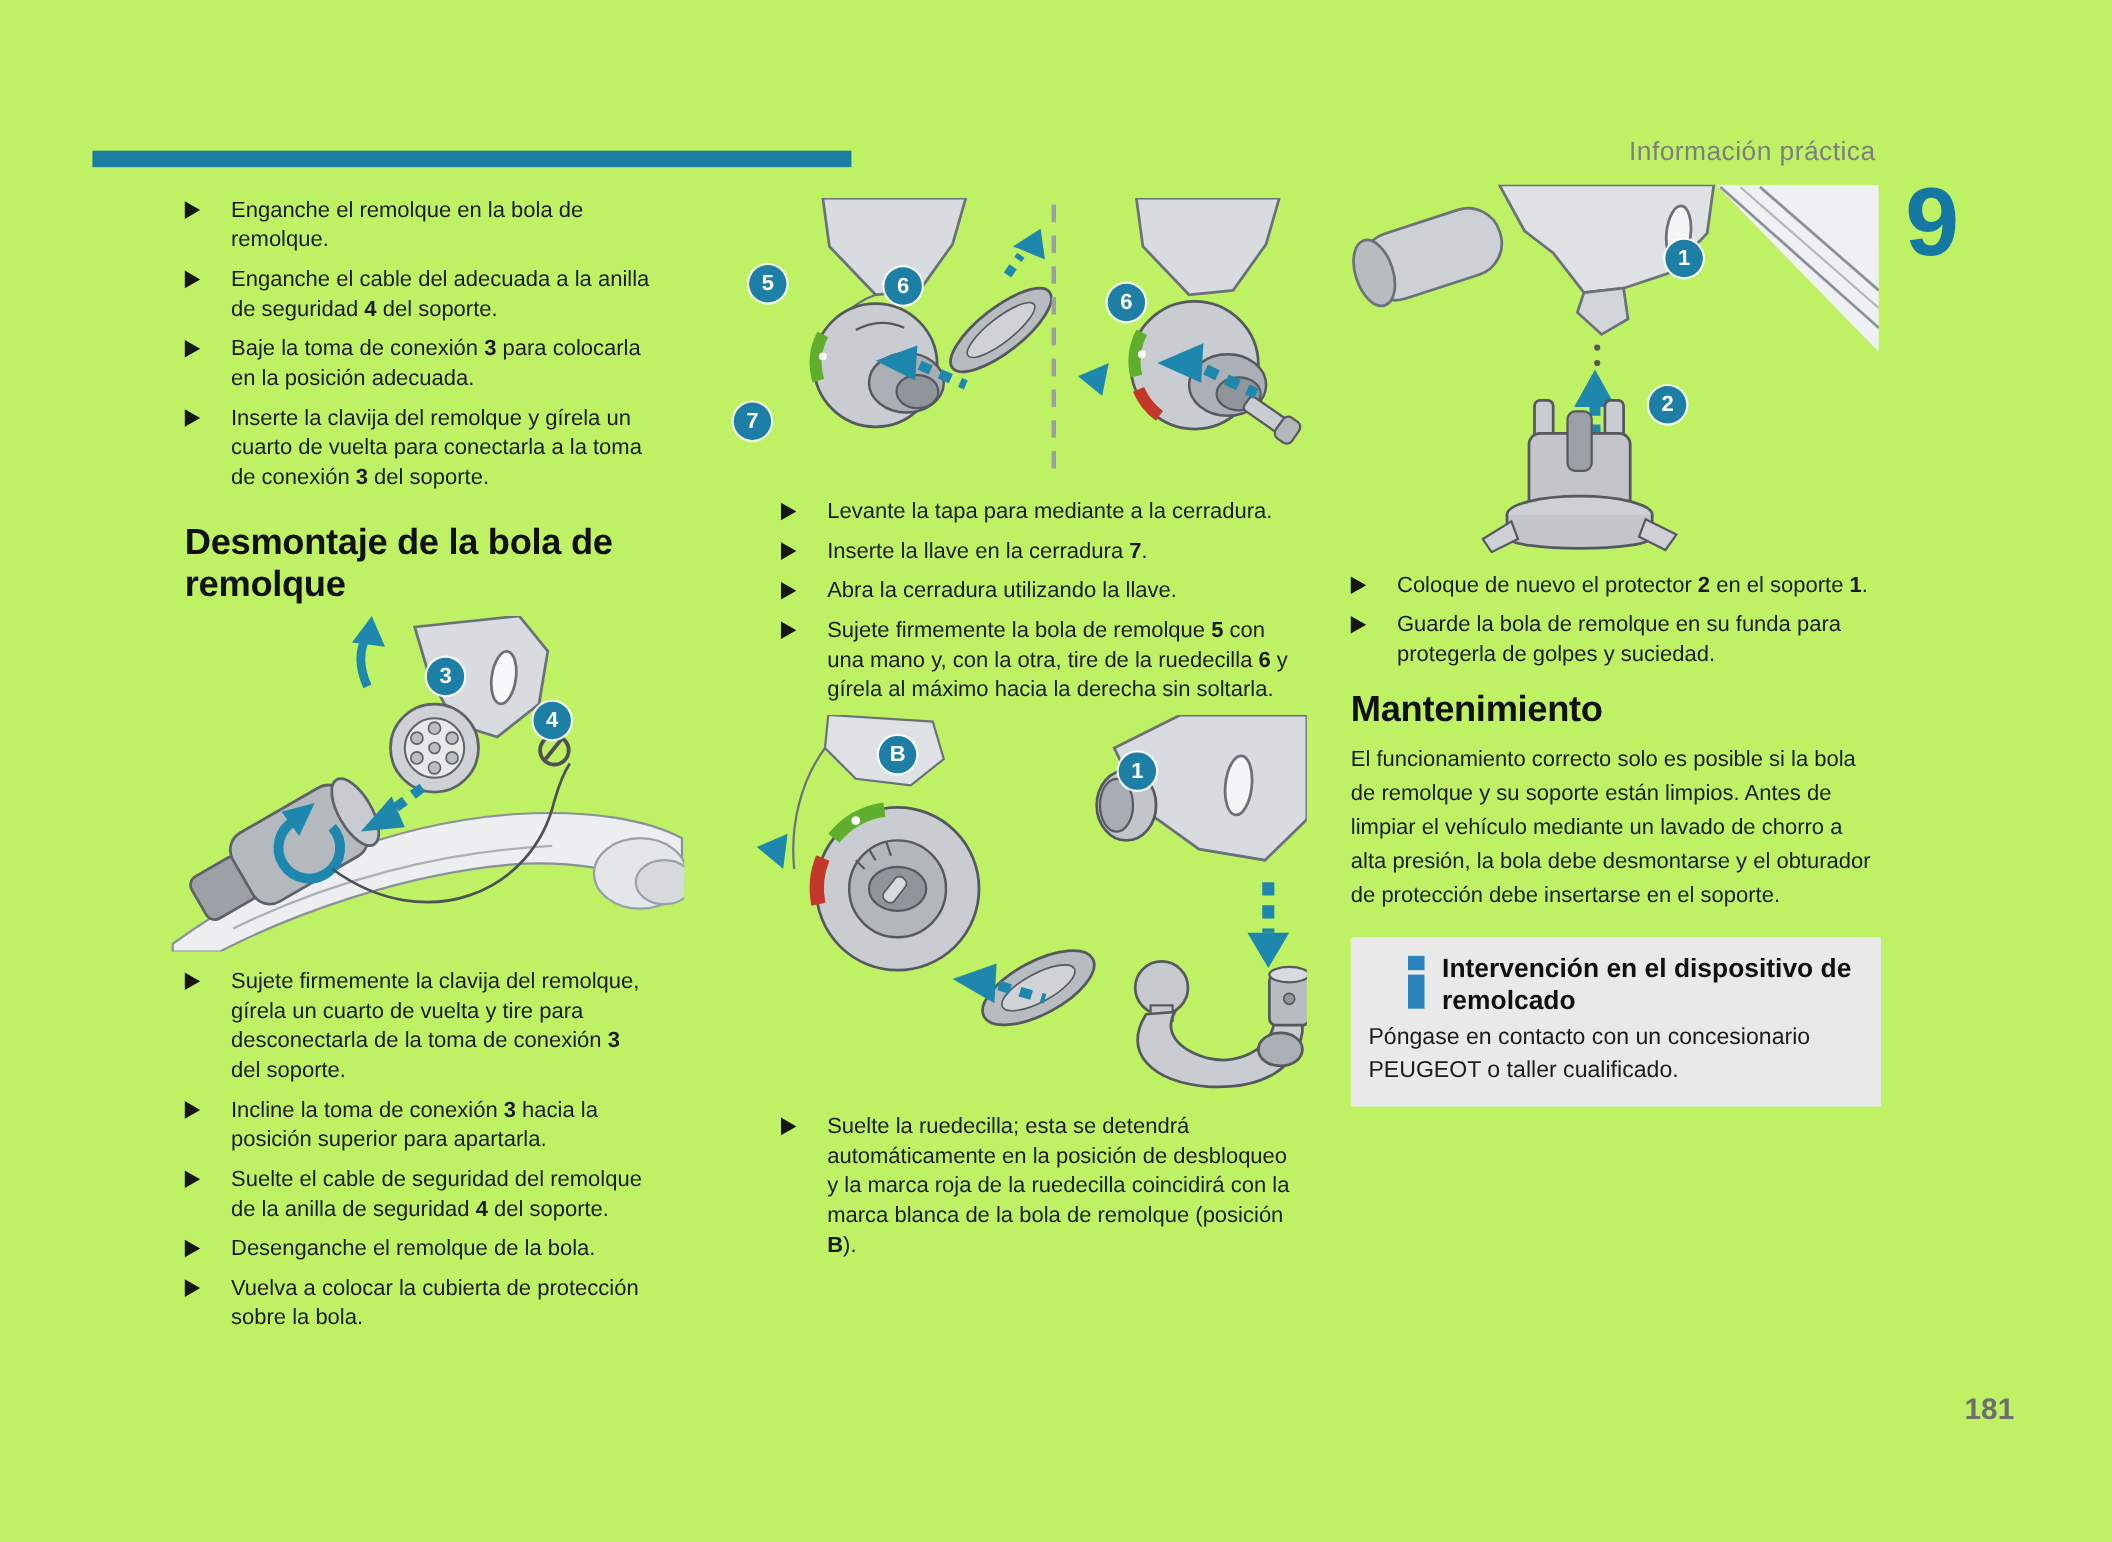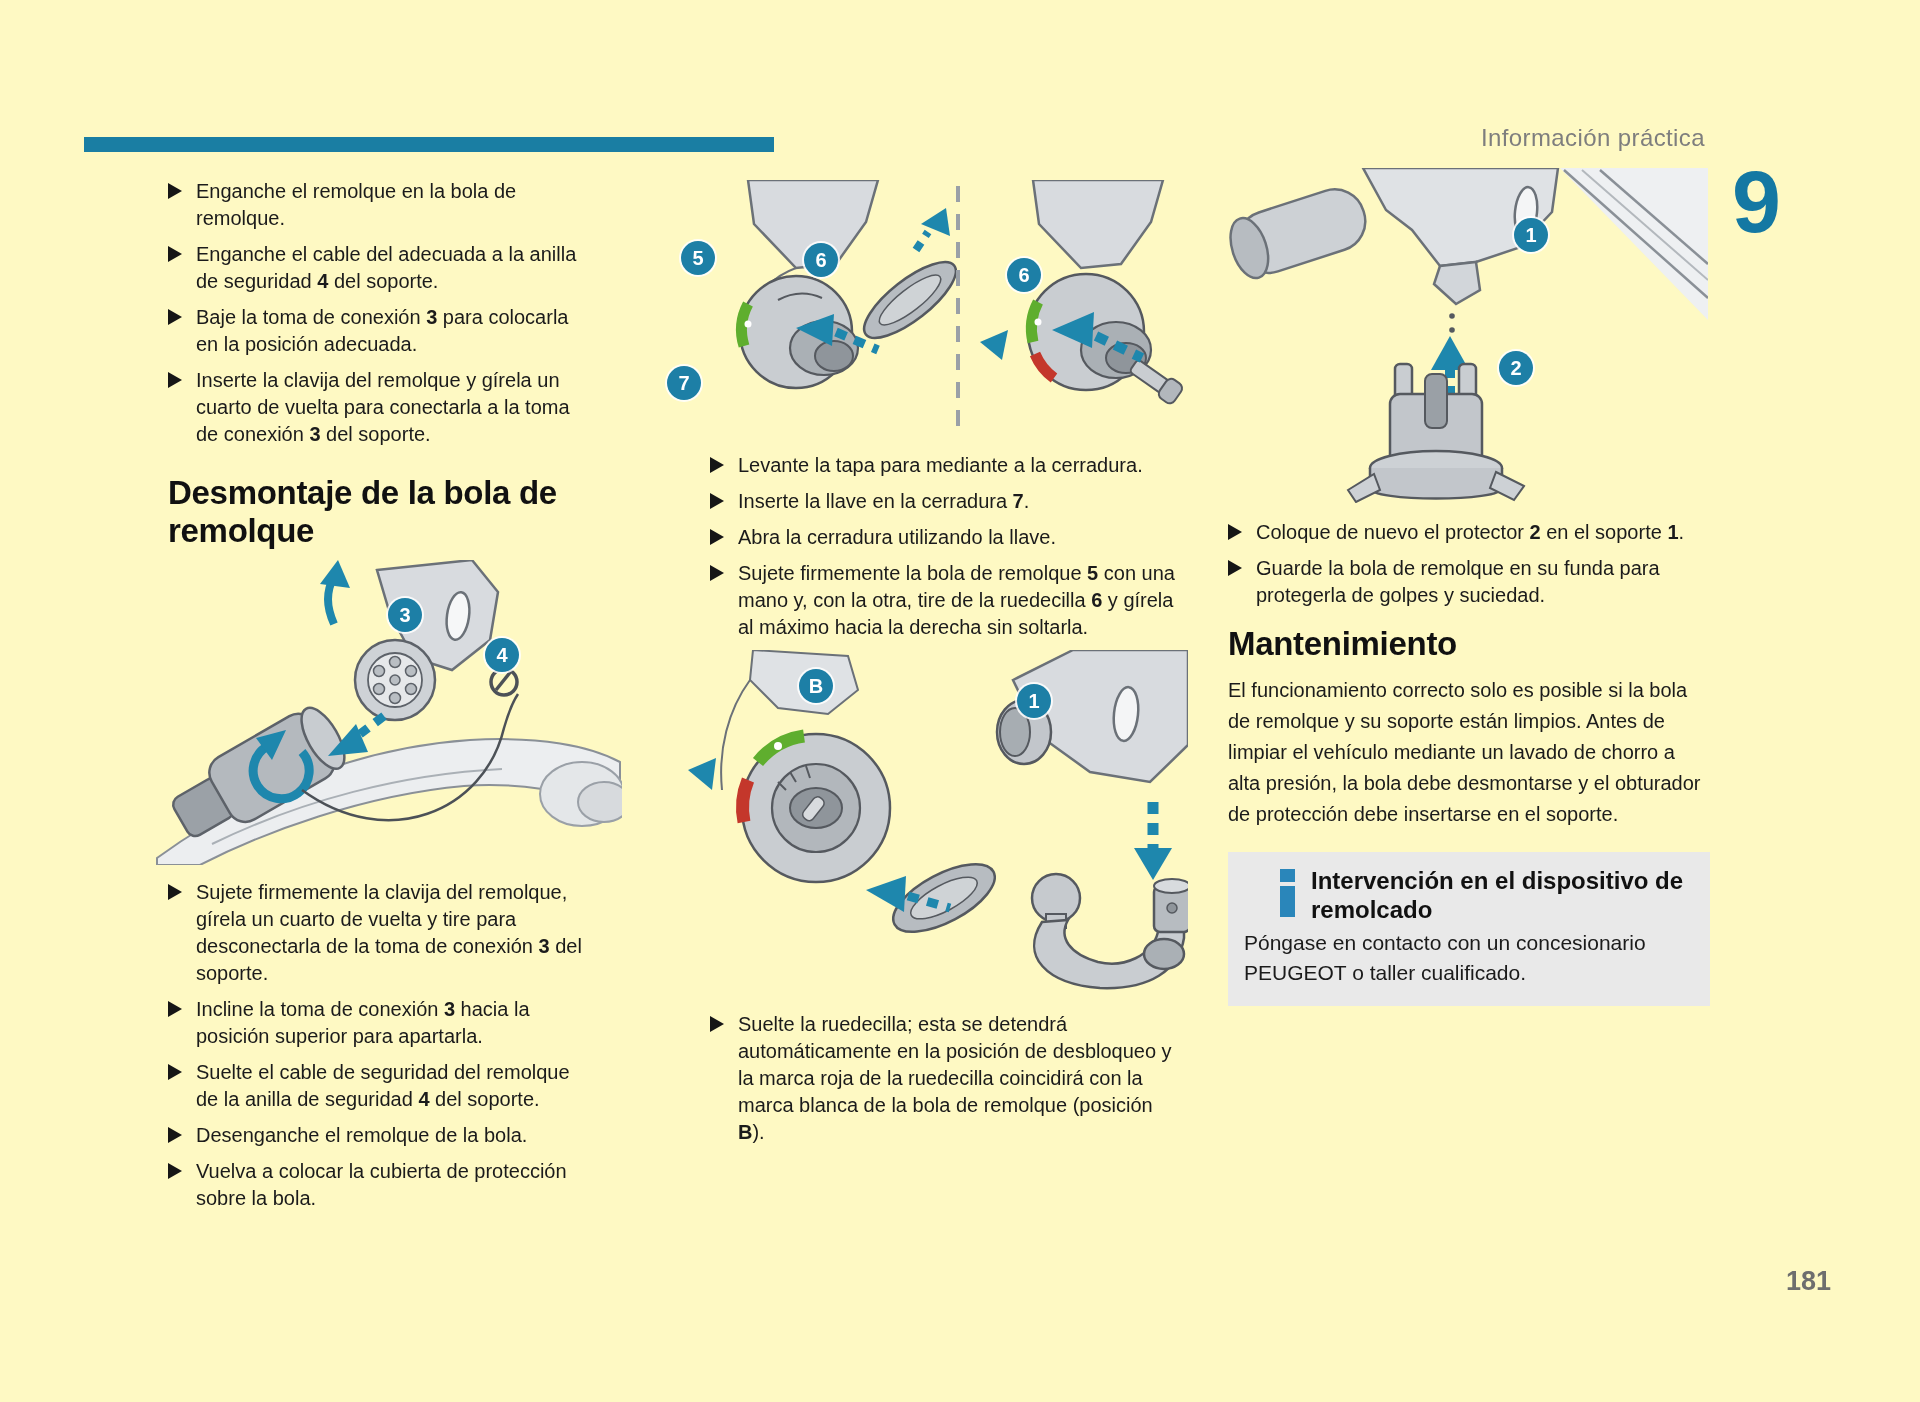--- a/index.html
+++ b/index.html
@@ -1,27 +1,27 @@
 <!DOCTYPE html>
 <html><head>
 <meta charset="utf-8">
 <style>
   html,body{margin:0;padding:0;background:#ffffff;}
-  .page{position:relative;width:1920px;height:1402px;background:#fef9c3;overflow:hidden;
+  .page{position:relative;width:1920px;height:1402px;background:#bef264;overflow:hidden;
         font-family:"Liberation Sans","DejaVu Sans",sans-serif;color:#1b1b1b;}
   .rule{position:absolute;left:84px;top:137px;width:690px;height:15px;background:#1a7ea3;}
   .running-head{position:absolute;top:124px;right:215px;font-size:24px;color:#7e7e7e;letter-spacing:.4px;}
   .chapter{position:absolute;left:1732px;top:158px;font-size:88px;font-weight:700;color:#1478a3;line-height:1;}
   .pagenum{position:absolute;left:1742px;top:1266px;font-size:27px;font-weight:600;color:#6e6e6e;margin-left:44px;}
   .col{position:absolute;}
   .col1{left:168px;top:178px;width:424px;}
   .col2{left:710px;top:180px;width:474px;}
   .col3{left:1228px;top:168px;width:482px;}
   ul.bullets{list-style:none;margin:0;padding:0;}
-  ul.bullets li{display:flex;margin:0 0 9px 0;}
+  ul.bullets li{display:flex;gap:14px;margin:0 0 9px 0;}
   .marker{flex:0 0 14px;width:0;height:0;margin-top:5px;
           border-top:8px solid transparent;border-bottom:8px solid transparent;border-left:14px solid #161616;}
   .txt{flex:1;font-size:20px;line-height:27px;}
   .txt b{font-weight:700;}
   h2{margin:0;font-weight:700;color:#111;}
   .h-desmontaje{margin:26px 0 10px;font-size:33px;line-height:38px;letter-spacing:-.3px;}
   .h-mantenimiento{margin:16px 0 12px;font-size:33px;line-height:38px;letter-spacing:-.3px;}
   .fig{position:relative;}
   .fig svg{display:block;width:100%;height:100%;}
   .fig1{width:470px;height:305px;margin:6px 0 14px -16px;}

